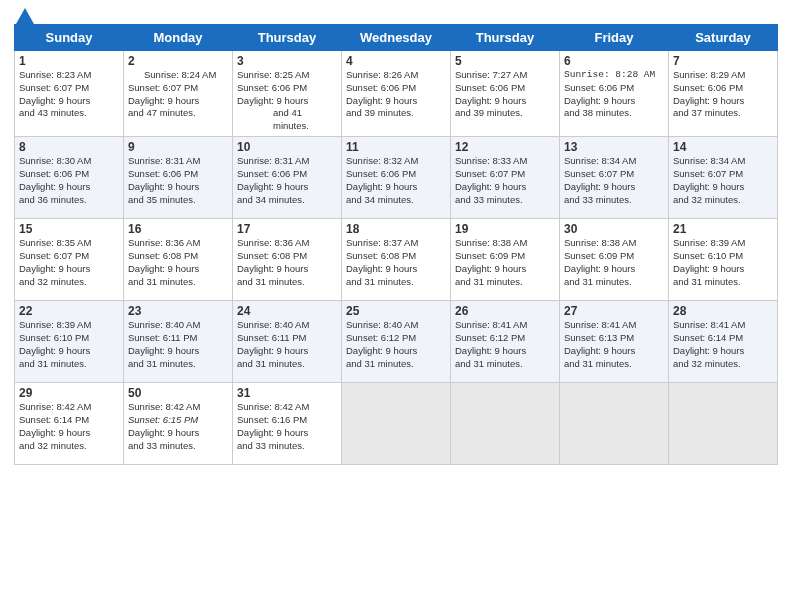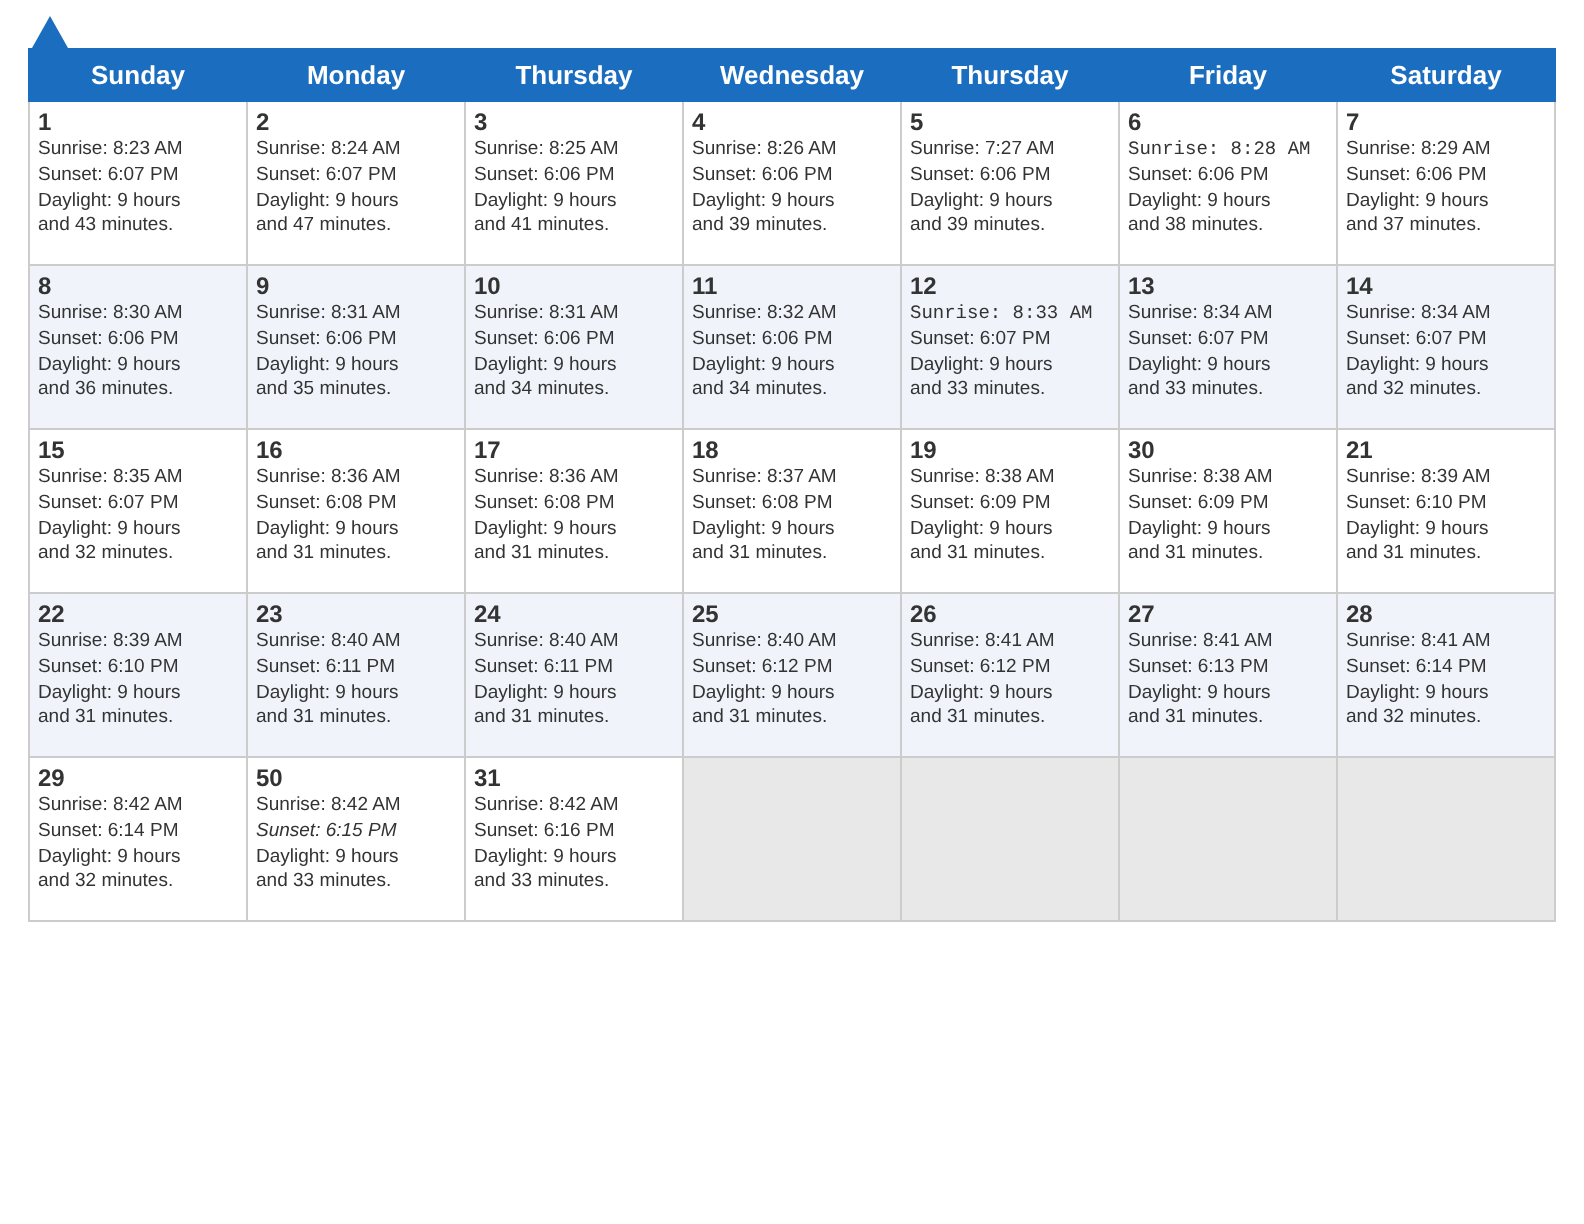--- a/index.html
+++ b/index.html
@@ -115,31 +115,31 @@
     <tr>
           <td>
             <span class="day-num">1</span>
             <span style="display: block; line-height: 1.35;">Sunrise: 8:23 AM</span>
             <span style="display: block; line-height: 1.35;">Sunset: 6:07 PM</span>
             <span style="display: block; line-height: 1.35;">Daylight: 9 hours</span>
             <span style="display: block; line-height: 1.35;">and 43 minutes.</span>
           </td>
           <td>
             <span class="day-num">2</span>
-            <span style="display: block; line-height: 1.35;">Sunrise: 8:24 AM</span>
+            <span style="display: block; line-height: 1.35; margin-left: 16px;">Sunrise: 8:24 AM</span>
             <span style="display: block; line-height: 1.35;">Sunset: 6:07 PM</span>
             <span style="display: block; line-height: 1.35;">Daylight: 9 hours</span>
             <span style="display: block; line-height: 1.35;">and 47 minutes.</span>
           </td>
           <td>
             <span class="day-num">3</span>
             <span style="display: block; line-height: 1.35;">Sunrise: 8:25 AM</span>
             <span style="display: block; line-height: 1.35;">Sunset: 6:06 PM</span>
             <span style="display: block; line-height: 1.35;">Daylight: 9 hours</span>
-            <span style="display: block; line-height: 1.35;">and 41 minutes.</span>
+            <span style="display: block; line-height: 1.35; margin-left: 36px;">and 41 minutes.</span>
           </td>
           <td>
             <span class="day-num">4</span>
             <span style="display: block; line-height: 1.35;">Sunrise: 8:26 AM</span>
             <span style="display: block; line-height: 1.35;">Sunset: 6:06 PM</span>
             <span style="display: block; line-height: 1.35;">Daylight: 9 hours</span>
             <span style="display: block; line-height: 1.35;">and 39 minutes.</span>
           </td>
           <td>
             <span class="day-num">5</span>
@@ -187,21 +187,21 @@
           </td>
           <td>
             <span class="day-num">11</span>
             <span style="display: block; line-height: 1.35;">Sunrise: 8:32 AM</span>
             <span style="display: block; line-height: 1.35;">Sunset: 6:06 PM</span>
             <span style="display: block; line-height: 1.35;">Daylight: 9 hours</span>
             <span style="display: block; line-height: 1.35;">and 34 minutes.</span>
           </td>
           <td>
             <span class="day-num">12</span>
-            <span style="display: block; line-height: 1.35; font-family: Liberation Mono, monospace;">Sunrise: 8:33 AM</span>
+            <span style="display: block; line-height: 1.35;">Sunrise: 8:33 AM</span>
             <span style="display: block; line-height: 1.35;">Sunset: 6:07 PM</span>
             <span style="display: block; line-height: 1.35;">Daylight: 9 hours</span>
             <span style="display: block; line-height: 1.35;">and 33 minutes.</span>
           </td>
           <td>
             <span class="day-num">13</span>
             <span style="display: block; line-height: 1.35;">Sunrise: 8:34 AM</span>
             <span style="display: block; line-height: 1.35;">Sunset: 6:07 PM</span>
             <span style="display: block; line-height: 1.35;">Daylight: 9 hours</span>
             <span style="display: block; line-height: 1.35;">and 33 minutes.</span>

